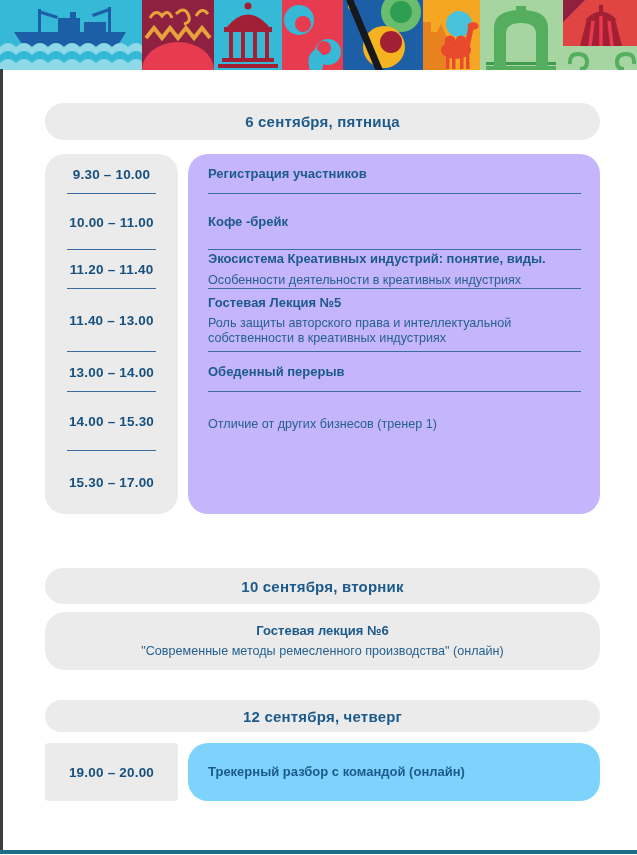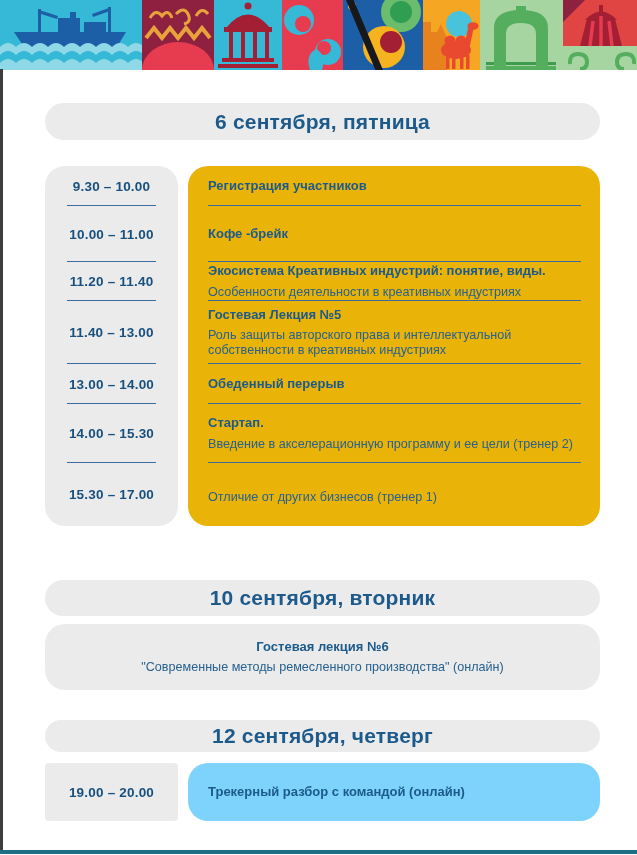--- a/index.html
+++ b/index.html
@@ -7,48 +7,48 @@
     width:637px;height:855px;position:relative;overflow:hidden;background:#ffffff;
     font-family:"Liberation Sans","DejaVu Sans",sans-serif;
   }
   .banner{display:block;}
   .left-edge{position:absolute;left:0;top:69px;width:2.5px;height:781px;background:#3d3d3d;}
   .footer-bar{position:absolute;left:0;right:0;bottom:1px;height:4px;background:#1e6f86;}
   .content{width:555px;margin:33px 0 0 45px;}
   .day-header{
     height:37px;border-radius:19px;background:#ebebeb;
     display:flex;align-items:center;justify-content:center;
-    font-size:21px;font-weight:700;color:#1d5a8c;letter-spacing:.2px;
+    font-size:15px;font-weight:700;color:#1d5a8c;letter-spacing:.2px;
   }
   .day-header.h2{margin-top:54px;height:36px;}
   .day-header.h3{margin-top:30px;height:32px;}
-  .panels{display:flex;gap:10px;margin-top:26px;}
+  .panels{display:flex;gap:10px;margin-top:14px;}
   .panels.s3{margin-top:11px;}
   .times-panel{width:133px;background:#ebebeb;border-radius:20px;}
-  .events-panel{flex:1;background:#eab308;border-radius:20px;}
+  .events-panel{flex:1;background:#c4b5fd;border-radius:20px;}
   .srow{position:relative;display:flex;flex-direction:column;justify-content:center;box-sizing:border-box;}
   .times-panel .srow{align-items:center;}
   .events-panel .srow{align-items:flex-start;padding-left:20px;padding-right:12px;}
   .srow:nth-child(1){height:40px;}
   .srow:nth-child(2){height:56px;}
   .srow:nth-child(3){height:39px;}
   .srow:nth-child(4){height:63px;}
   .srow:nth-child(5){height:40px;}
   .srow:nth-child(6){height:59px;}
   .srow:nth-child(7){height:63px;}
   .srow:not(:last-child)::after{
     content:"";position:absolute;bottom:0;height:1.5px;background:#3a6ba1;
   }
   .times-panel .srow:not(:last-child)::after{left:22px;right:22px;}
   .events-panel .srow:not(:last-child)::after{left:20px;right:19px;}
   .time{font-size:13.5px;font-weight:700;color:#17507e;letter-spacing:.2px;}
   .etitle{font-size:13px;font-weight:700;color:#1d5a8c;line-height:1.2;}
   .esub{font-size:12.6px;color:#27618f;line-height:1.18;margin-top:6px;max-width:365px;}
   .lecture-panel{
-    margin-top:8px;height:66px;background:#ebebeb;border-radius:20px;
+    margin-top:8px;height:58px;background:#ebebeb;border-radius:20px;
     display:flex;flex-direction:column;justify-content:center;align-items:center;text-align:center;
   }
   .lecture-panel .esub{margin-top:5px;max-width:none;}
   .time-pill{width:133px;height:58px;border-radius:4px;background:#ebebeb;
     display:flex;align-items:center;justify-content:center;}
   .event-pill{flex:1;height:58px;border-radius:20px;background:#7dd3fc;
     display:flex;align-items:center;padding-left:20px;box-sizing:border-box;}
 </style>
 </head>
 <body>
@@ -196,24 +196,20 @@
         <div class="esub">Особенности деятельности в креативных индустриях</div>
       </div>
       <div class="srow">
         <div class="etitle">Гостевая Лекция №5</div>
         <div class="esub">Роль защиты авторского права и интеллектуальной собственности в креативных индустриях</div>
       </div>
       <div class="srow">
         <div class="etitle">Обеденный перерыв</div>
       </div>
       <div class="srow">
-        <div class="etitle">Стартап.</div>
-        <div class="esub">Введение в акселерационную программу и ее цели (тренер 2)</div>
-      </div>
-      <div class="srow">
         <div class="esub">Отличие от других бизнесов (тренер 1)</div>
       </div>
     </div>
   </div>
 
   <div class="day-header h2">
     <span>10 сентября, вторник</span>
   </div>
 
   <div class="lecture-panel">

